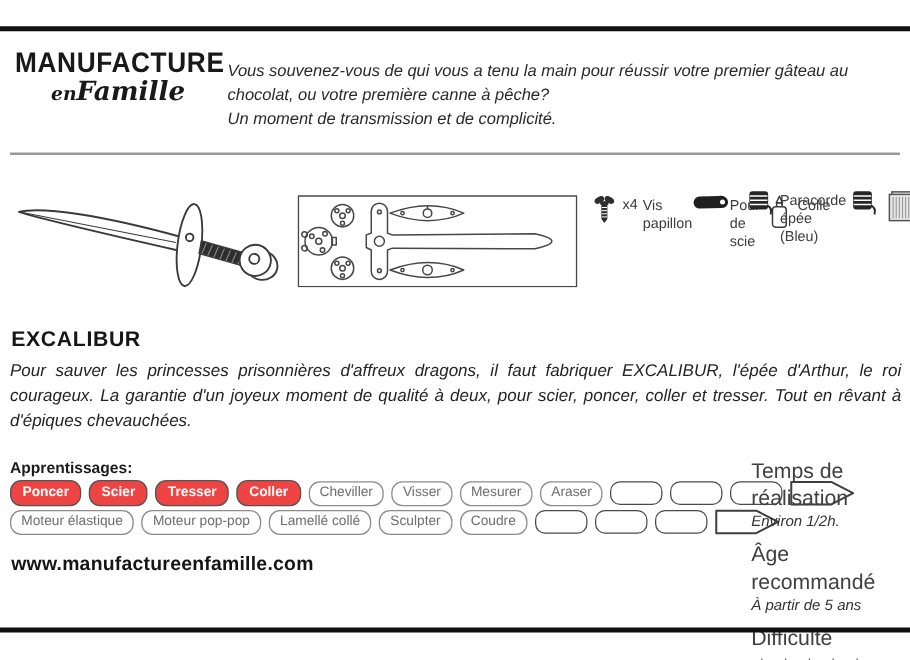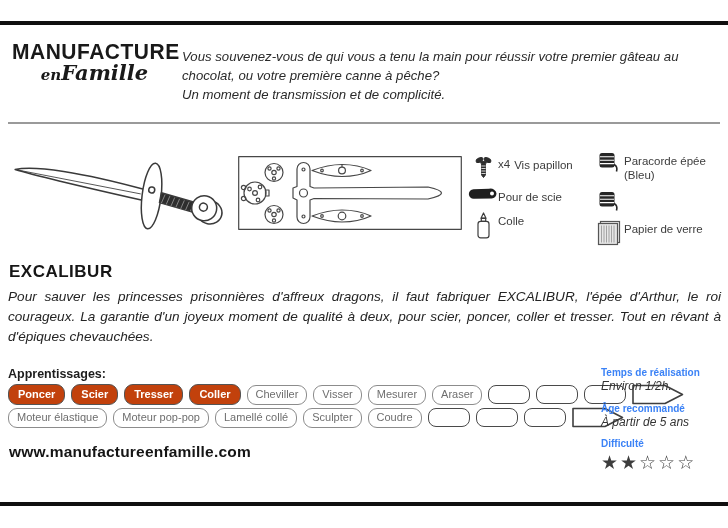--- a/index.html
+++ b/index.html
@@ -14,43 +14,43 @@
   
   .logo{left:12px;top:40px;width:165px;text-align:center;line-height:1;}
   .logo-top{font-weight:800;font-size:21px;letter-spacing:.5px;transform:scaleY(1.08);color:#191919;white-space:nowrap;}
   .logo-script{font-family:"DejaVu Serif",serif;font-style:italic;font-weight:700;color:#191919;margin-top:1px;}
   .logo-en{font-size:15px;}
   .logo-famille{font-size:21px;}
   .intro{left:182px;top:47px;width:542px;font-style:italic;font-size:13.2px;line-height:1.45;color:#2a2a2a;}
   .intro p{margin:0;}
 
   
-  .kit-list{display:flex;flex-direction:column;}
+  .kit-list{display:flex;flex-direction:row;}
   .kit-item{display:flex;align-items:flex-start;margin-bottom:8px;}
   .kit-icon{flex:0 0 30px;display:flex;justify-content:center;}
   .kit-label{font-size:11.5px;color:#3c3c3c;line-height:1.25;padding-top:2px;}
   .kit-qty{font-size:11.5px;color:#3c3c3c;padding:2px 4px 0 0;}
 
   
   .title{left:9px;top:262px;font-size:17px;font-weight:800;letter-spacing:.5px;color:#161616;}
   .desc{left:8px;top:287px;width:713px;font-style:italic;font-size:13.6px;line-height:1.48;text-align:justify;color:#242424;}
 
   
   .skills-label{left:8px;top:367px;font-size:12.5px;font-weight:800;color:#1c1c1c;}
   .tag-row{display:flex;align-items:center;gap:6px;left:8px;}
   .tag{font-size:11px;line-height:1;border-radius:9px;white-space:nowrap;}
-  .tag.filled{background:#c2410c;color:#fff;font-weight:700;padding:4px 9px;border:1.5px solid #545454;}
+  .tag.filled{background:#ef4444;color:#fff;font-weight:700;padding:4px 9px;border:1.5px solid #545454;}
   .tag.outline{border:1.5px solid #8c8c8c;color:#6e6e6e;padding:3.5px 8px;}
   .tag.empty{border:1.5px solid #4a4a4a;border-radius:8px;width:40px;height:14px;padding:1.5px 0;}
   .tag.arrow{border:none;padding:0;display:flex;}
 
   
   .website{left:9px;top:443px;font-size:15.5px;font-weight:800;letter-spacing:.2px;color:#151515;}
   .meta{left:601px;top:366px;width:127px;}
-  .meta .m-label{font-size:10px;font-weight:700;color:#3b82f6;line-height:1.3;}
+  .meta .m-label{font-size:17px;font-weight:400;color:#404040;line-height:1.3;}
   .meta .m-value{font-size:12px;font-style:italic;color:#333;line-height:1.3;margin-bottom:7px;}
   .stars{font-size:19px;letter-spacing:2px;color:#3d3d3d;line-height:1;margin-top:3px;}
 </style>
 </head>
 <body>
 
 <div id="sheet">
 
   <div class="abs rule-black" style="top:21px;"></div>
 

